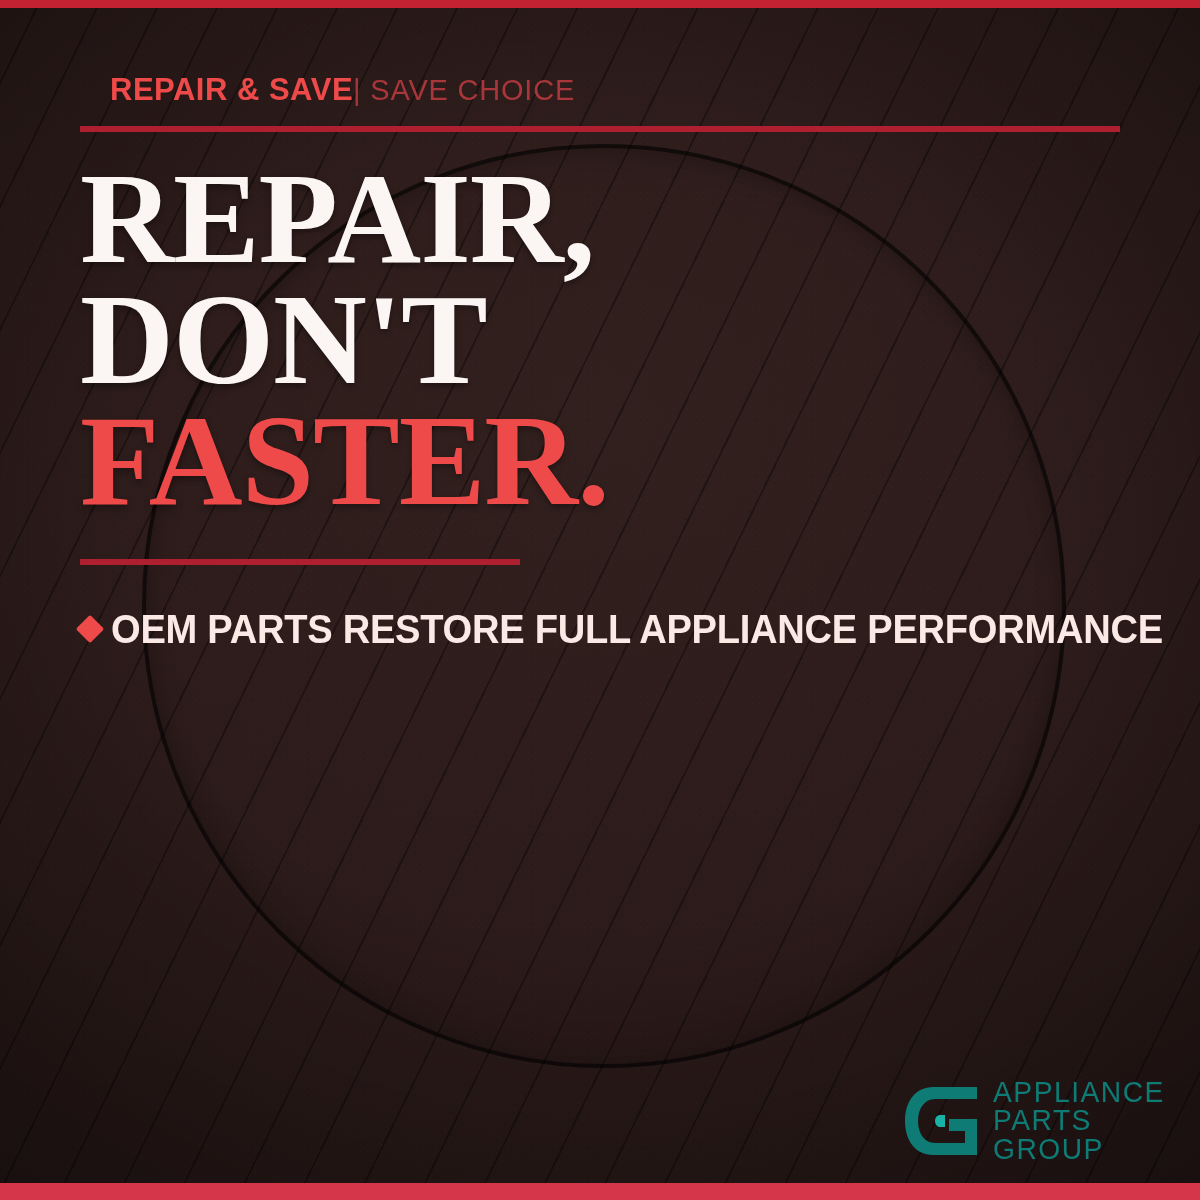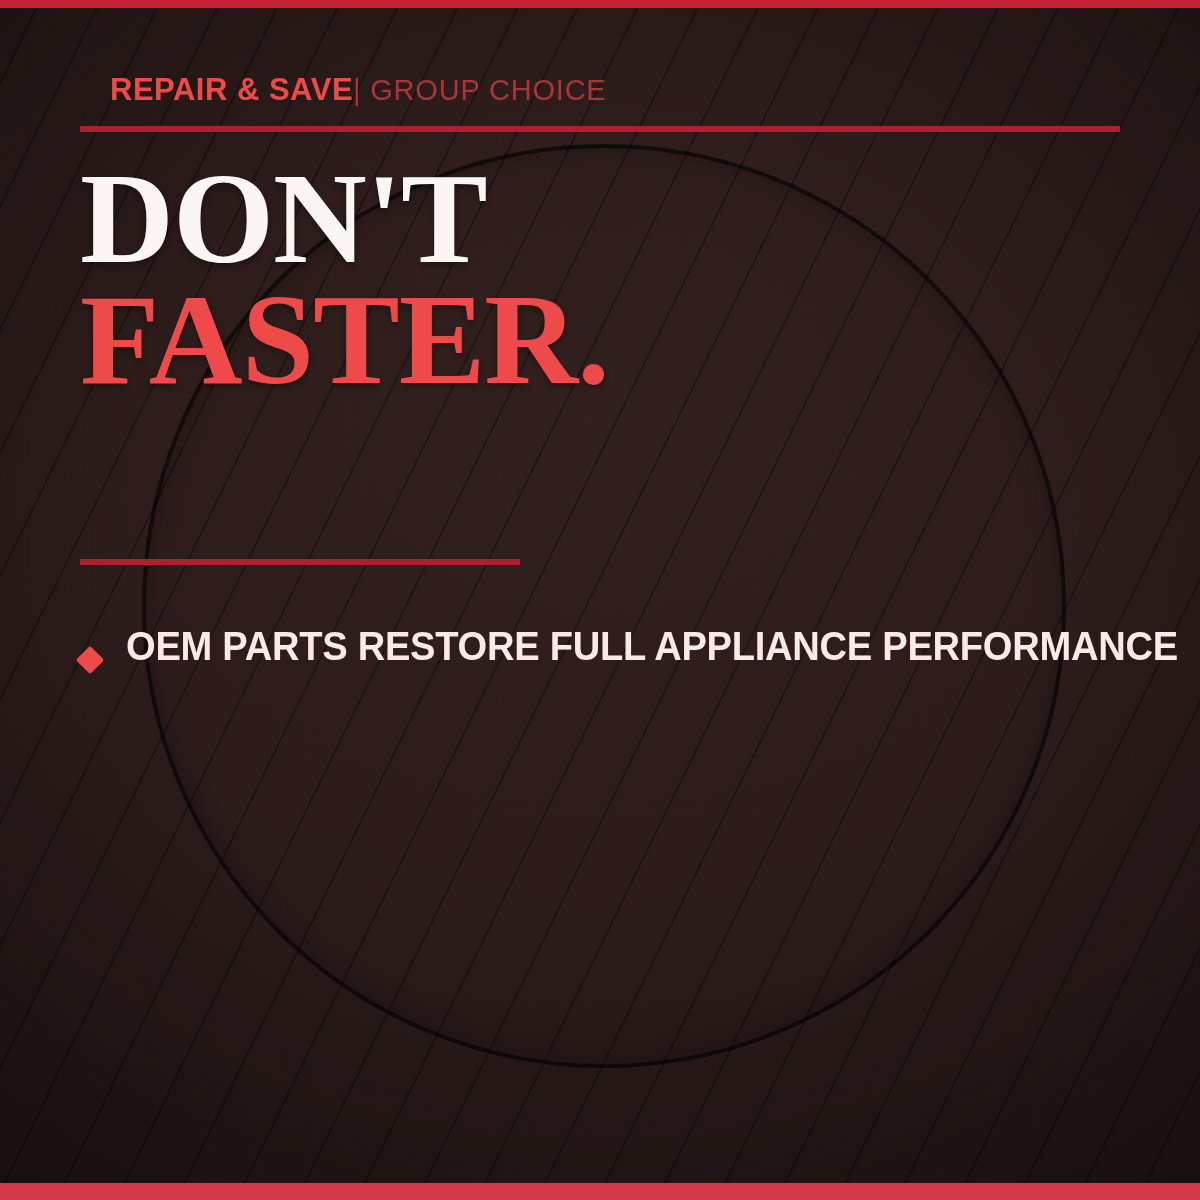--- a/index.html
+++ b/index.html
@@ -143,23 +143,23 @@
 
   
   .bullets {
     position: absolute;
     left: 80px;
     top: 588px;
     width: 1070px;
   }
   .bullet {
     display: flex;
-    align-items: flex-end;
+    align-items: center;
     height: 82px;
-    gap: 26px;
+    gap: 11px;
   }
   .bullet-marker {
     flex: 0 0 auto;
     width: 20px;
     height: 20px;
     background: #ef4a4a;
     transform: rotate(45deg);
     border-radius: 2px;
   }
   .bullet-text {
@@ -212,35 +212,49 @@
   <div class="bg-base"></div>
   <div class="bg-diagonals"></div>
   <div class="bg-circle"></div>
   <div class="bg-noise"></div>
   <div class="bg-vignette"></div>
 
   <div class="top-bar"></div>
 
   <div class="eyebrow">
     <span class="eyebrow-main">REPAIR &amp; SAVE</span>
-    <span class="eyebrow-sub">| GROUP CHOICE</span>
+    <span class="eyebrow-sub">| SAVE CHOICE</span>
   </div>
 
   <div class="rule-top"></div>
 
   <div class="headline">
+    <div class="headline-line">REPAIR,</div>
     <div class="headline-line">DON'T</div>
     <div class="headline-line accent">FASTER.</div>
   </div>
 
   <div class="rule-mid"></div>
 
   <div class="bullets">
     <div class="bullet">
       <span class="bullet-marker"></span>
       <span class="bullet-text">OEM PARTS RESTORE FULL APPLIANCE PERFORMANCE</span>
     </div>
   </div>
 
+  <div class="logo">
+    <span class="logo-mark">
+      <svg viewBox="0 0 76 72" width="76" height="72" aria-hidden="true">
+        <path d="M74 2 H30 C13 2 2 16 2 36 C2 56 13 70 30 70 H74 V34 H46 V46 H62 V58 H32 C22 58 15 49 15 36 C15 23 22 14 32 14 H74 Z" fill="#0e7b75"></path>
+        <path d="M36 30 A6.5 6.5 0 0 0 36 42 H42 V30 Z" fill="#18b3a6"></path>
+      </svg>
+    </span>
+    <span class="logo-text">
+      <span class="logo-word">APPLIANCE</span>
+      <span class="logo-word">PARTS</span>
+      <span class="logo-word">GROUP</span>
+    </span>
+  </div>
 
   <div class="bottom-bar"></div>
 
 </div>
 
 </body></html>

